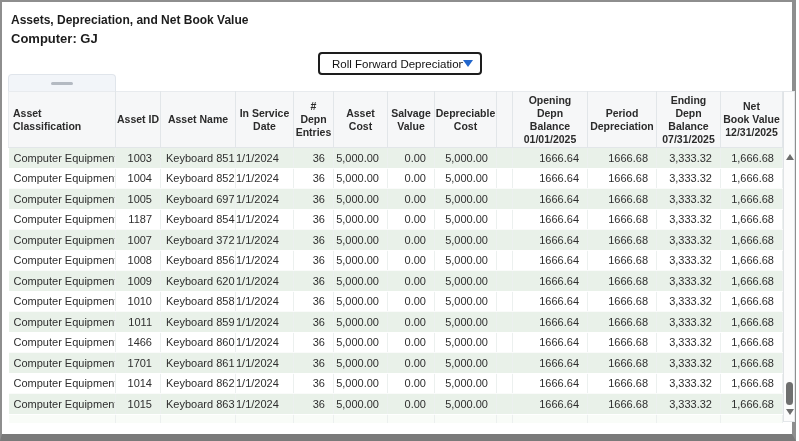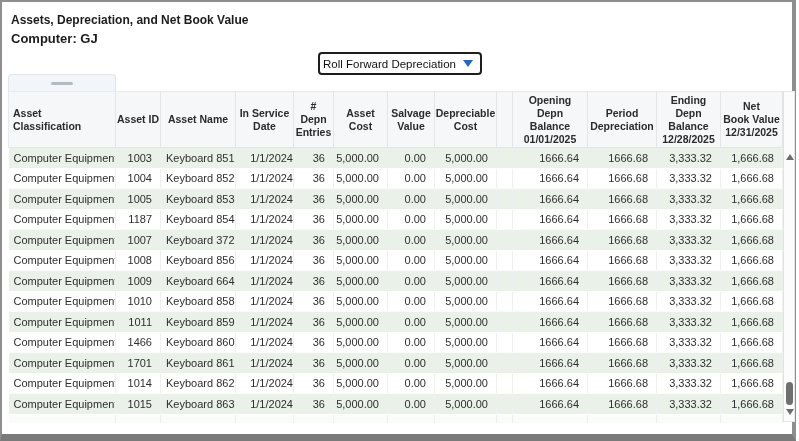--- a/index.html
+++ b/index.html
@@ -18,21 +18,21 @@
   .journal-line {
     position:absolute; left:9px; top:29px;
     font-size:13px; font-weight:bold; color:#1c1c1c;
   }
   .dropdown {
     position:absolute; left:316px; top:50px; width:164px; height:23px;
     background:#fff; border:2px solid #1d1d1d; border-radius:4px;
     display:flex; align-items:center; cursor:pointer;
   }
   .dropdown-value {
-    flex:1; font-size:11.5px; color:#111; padding-left:3px;
+    flex:1; font-size:11.5px; color:#111; padding-left:12px;
     white-space:nowrap; overflow:hidden;
   }
   .dropdown-arrow {
     width:0; height:0; margin-right:7px;
     border-left:5px solid transparent; border-right:5px solid transparent;
     border-top:7px solid var(--arrow-blue,#2266cc);
   }
   .grip-tab {
     position:absolute; left:6px; top:72px; width:108px; height:17px;
     background:#f2f5f9; border:1px solid #e0e5eb; border-bottom:none;
@@ -54,21 +54,21 @@
   table.grid th:first-child { text-align:left; padding-left:4px; border-left:1px solid #e8ebee; }
   table.grid td {
     font-size:11px; color:#2e2e2e; height:20.5px; vertical-align:middle;
     border-right:1px solid rgba(170,185,180,0.22);
   }
   table.grid tbody tr:nth-child(odd) td { background:var(--alt-row,#e9f1e9); border-bottom:1px solid rgba(255,255,255,0.85); }
   table.grid tbody tr:nth-child(even) td { background:#ffffff; border-bottom:1px solid #fafbfa; }
   table.grid tbody tr.spacer-row td { background:#f9fcf8 !important; height:9px; border-bottom:none; }
   td.al { text-align:left; padding-left:5px; }
   td.ar { text-align:right; padding-right:8px; }
-  td.ac { text-align:right; }
+  td.ac { text-align:left; }
   th.hl { text-align:center; }
 
   .vscrollbar {
     position:absolute; left:781px; top:89px; width:12px; height:331px;
     background:#fcfcfc; border:1px solid #e4e7ea; border-left:1px solid #e0e3e6;
   }
   .scroll-up-arrow {
     position:absolute; left:2px; top:62px; width:0; height:0;
     border-left:4px solid transparent; border-right:4px solid transparent;
     border-bottom:6px solid #6d6d6d; cursor:pointer;
@@ -137,21 +137,21 @@
             <th></th>
             <th>Opening
 Depn
 Balance
 01/01/2025</th>
             <th>Period
 Depreciation</th>
             <th>Ending
 Depn
 Balance
-12/28/2025</th>
+07/31/2025</th>
             <th>Net
 Book Value
 12/31/2025</th>
           </tr>
         </thead>
       <tbody id="grid-body">
           <tr>
             <td class="al">Computer Equipment</td>
             <td class="ar">1003</td>
             <td class="al">Keyboard 851</td>
@@ -177,21 +177,21 @@
             <td class="ar">5,000.00</td>
             <td class="ac"></td>
             <td class="ar">1666.64</td>
             <td class="ar">1666.68</td>
             <td class="ar">3,333.32</td>
             <td class="ar">1,666.68</td>
           </tr>
           <tr>
             <td class="al">Computer Equipment</td>
             <td class="ar">1005</td>
-            <td class="al">Keyboard 853</td>
+            <td class="al">Keyboard 697</td>
             <td class="ac">1/1/2024</td>
             <td class="ar">36</td>
             <td class="ar">5,000.00</td>
             <td class="ar">0.00</td>
             <td class="ar">5,000.00</td>
             <td class="ac"></td>
             <td class="ar">1666.64</td>
             <td class="ar">1666.68</td>
             <td class="ar">3,333.32</td>
             <td class="ar">1,666.68</td>
@@ -237,21 +237,21 @@
             <td class="ar">5,000.00</td>
             <td class="ac"></td>
             <td class="ar">1666.64</td>
             <td class="ar">1666.68</td>
             <td class="ar">3,333.32</td>
             <td class="ar">1,666.68</td>
           </tr>
           <tr>
             <td class="al">Computer Equipment</td>
             <td class="ar">1009</td>
-            <td class="al">Keyboard 664</td>
+            <td class="al">Keyboard 620</td>
             <td class="ac">1/1/2024</td>
             <td class="ar">36</td>
             <td class="ar">5,000.00</td>
             <td class="ar">0.00</td>
             <td class="ar">5,000.00</td>
             <td class="ac"></td>
             <td class="ar">1666.64</td>
             <td class="ar">1666.68</td>
             <td class="ar">3,333.32</td>
             <td class="ar">1,666.68</td>

